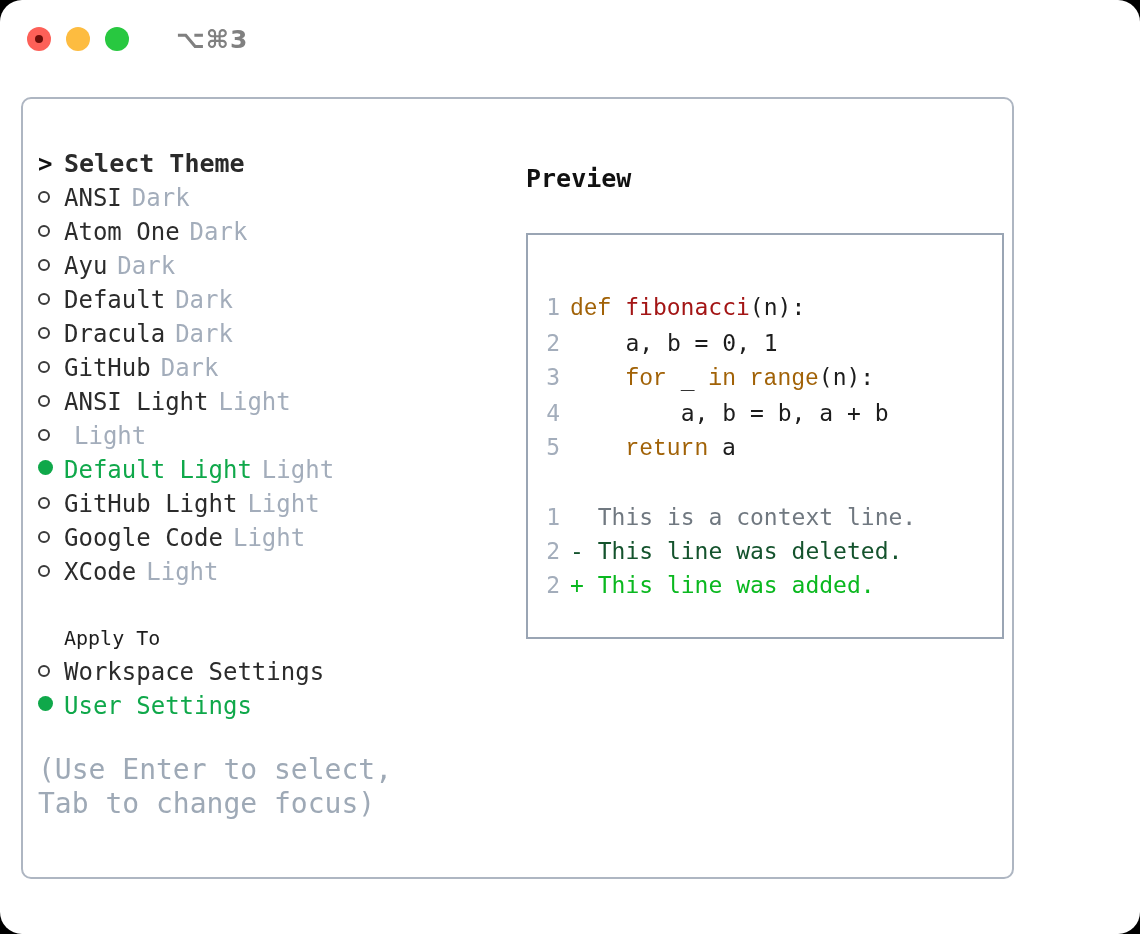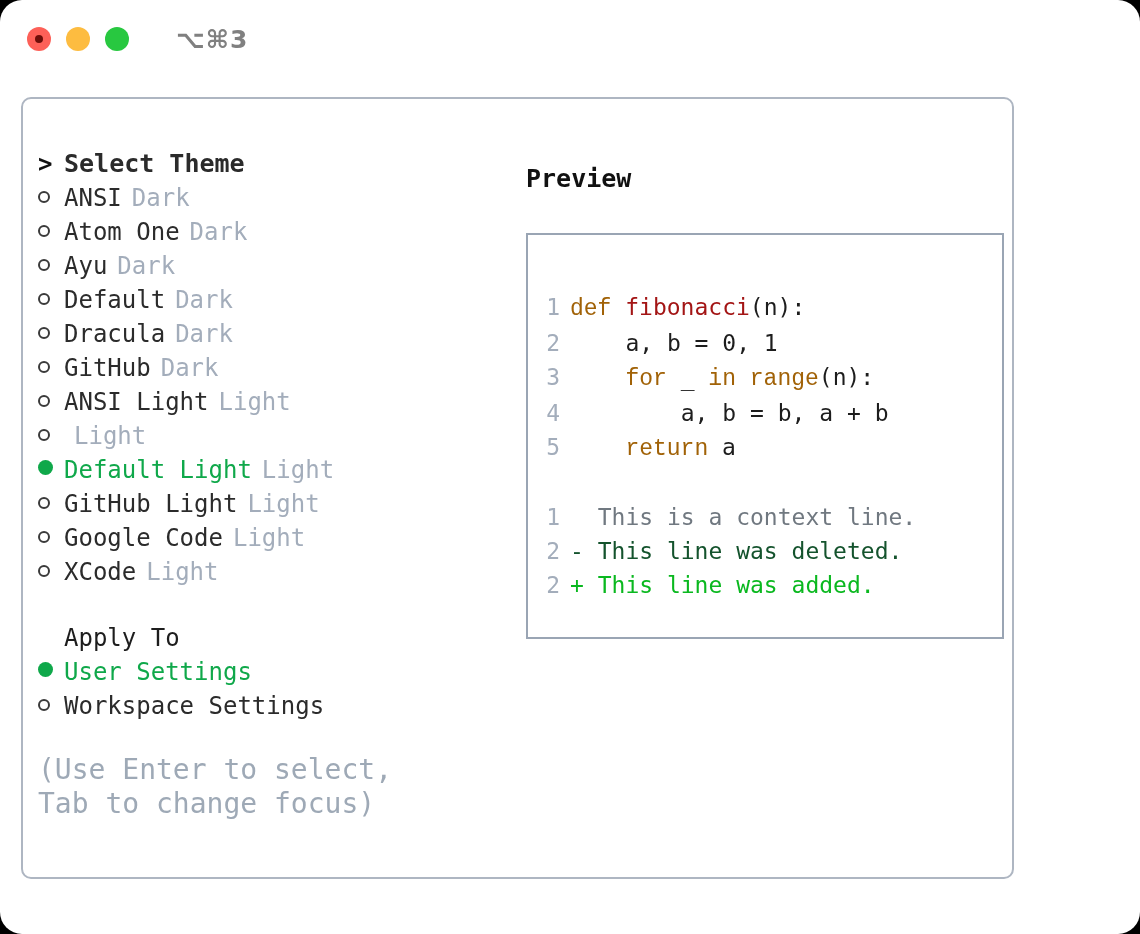--- a/index.html
+++ b/index.html
@@ -126,21 +126,21 @@
   }
   .label { color: #2b2b2b; }
   .label.selected { color: #0fa84a; text-align: right; }
   .tag {
     color: #a3adbb;
     margin-left: 10px;
   }
   .section-head {
     font-weight: normal;
     color: #1d1d1d;
-    font-size: 24px;
+    font-size: 20px;
   }
 
   .spacer-sm { height: 32px; }
 
   .hint {
     margin-top: 30px;
     width: 405px;
     font-size: 28px;
     line-height: 34px;
     color: #9ea9b6;
@@ -234,22 +234,22 @@
         </div>
 
       <div class="spacer-sm"></div>
 
       <div class="row">
         <span class="marker blank"></span>
         <span class="label section-head">Apply To</span>
       </div>
 
       <div id="apply-list">
+          <div class="row"><span class="marker radio-off"></span><span class="label">Workspace Settings</span></div>
           <div class="row"><span class="marker radio-on"></span><span class="label selected">User Settings</span></div>
-          <div class="row"><span class="marker radio-off"></span><span class="label">Workspace Settings</span></div>
         </div>
 
       <div class="hint">(Use Enter to select, Tab to change focus)</div>
     </div>
 
     <div class="right-col">
       <div class="preview-title">Preview</div>
       <div class="code-box">
         <div id="code-lines">
             <div class="code-line"><span class="ln">1</span><span><span class="kw">def </span><span class="fn">fibonacci</span><span class="code-text">(n):</span></span></div>

